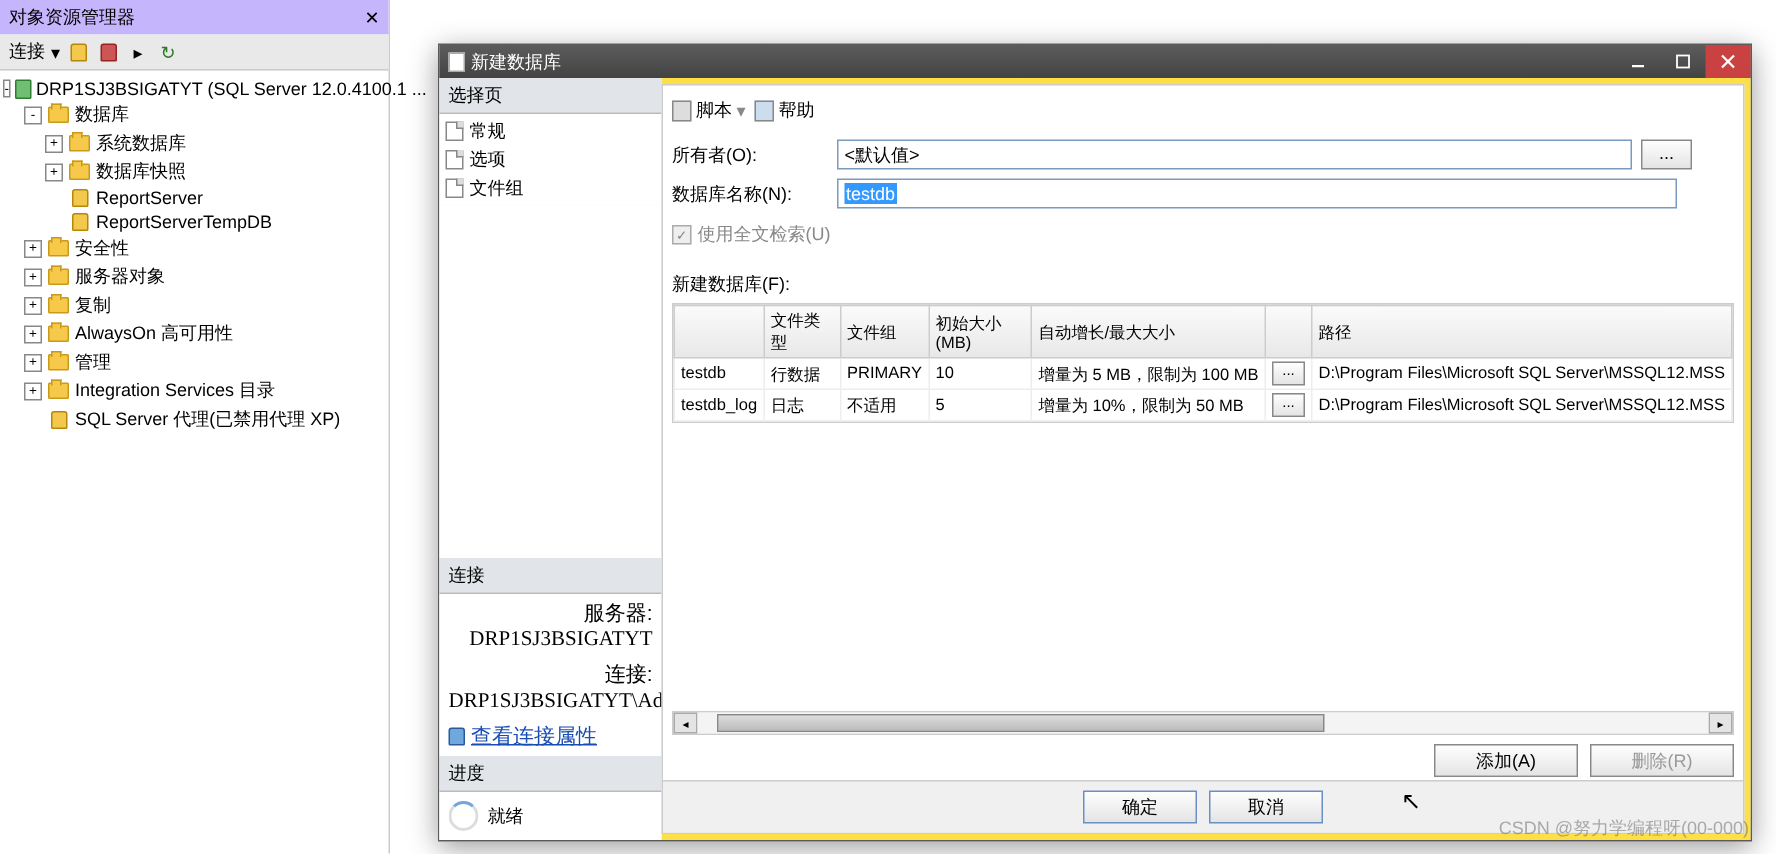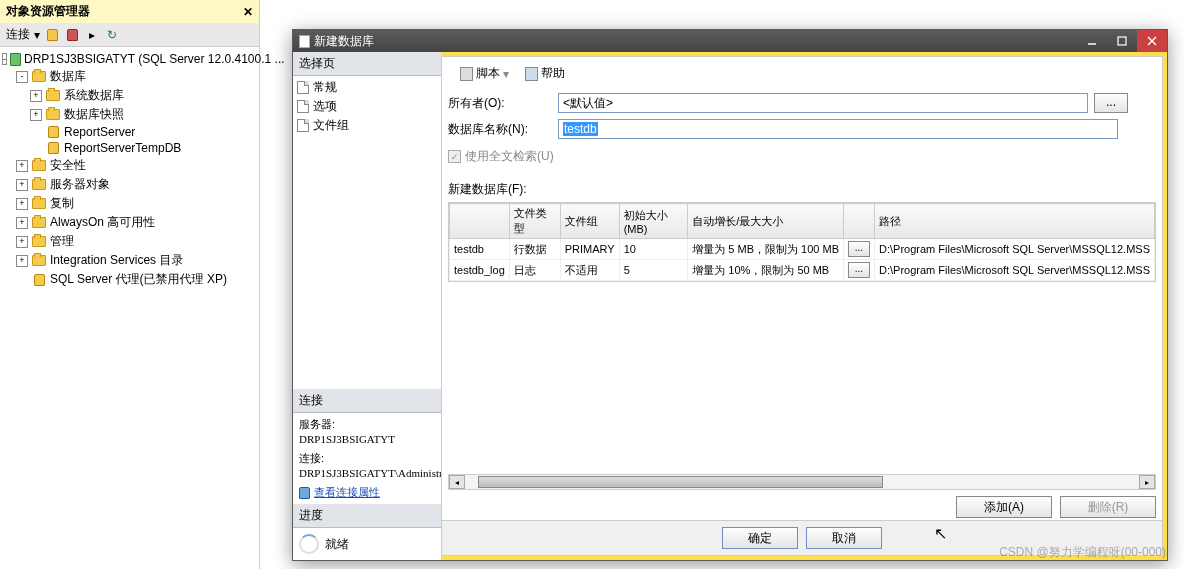--- a/index.html
+++ b/index.html
@@ -1,20 +1,20 @@
 <!DOCTYPE html>
 <html><head>
 <meta charset="utf-8">
 <style>
 * { box-sizing: border-box; margin: 0; padding: 0; }
 body { font-family: "Microsoft YaHei", "SimSun", Tahoma, sans-serif; font-size: 12px; background: #fff; width: 1184px; height: 569px; overflow: hidden; position: relative; }
 
 
 .explorer { position: absolute; left: 0; top: 0; width: 260px; height: 100%; background: #fff; border-right: 1px solid #ccc; }
-.explorer-title { background: #fef9c3; padding: 3px 6px; display: flex; justify-content: space-between; align-items: center; font-weight: bold; }
+.explorer-title { background: #c4b5fd; padding: 3px 6px; display: flex; justify-content: space-between; align-items: center; }
 .explorer-title .x { font-family: Arial; cursor: pointer; }
 .explorer-toolbar { background: #e9e9e9; padding: 3px 6px; display: flex; align-items: center; gap: 4px; border-bottom: 1px solid #ccc; }
 .explorer-toolbar span.tool { width: 16px; height: 16px; display: inline-flex; align-items: center; justify-content: center; }
 .tree { padding: 4px 2px; }
 .tree-node { display: flex; align-items: center; padding: 1px 0; white-space: nowrap; }
 .tree-node .expander { width: 12px; height: 12px; border: 1px solid #888; margin-right: 3px; display: inline-flex; align-items: center; justify-content: center; font-size: 9px; line-height: 1; cursor: pointer; }
 .tree-node .expander.empty { border: none; }
 .tree-node .icon { width: 16px; height: 14px; margin-right: 3px; display: inline-flex; align-items: center; justify-content: center; }
 .folder-icon { background: #f7c94a; border: 1px solid #c99a1a; border-radius: 1px; width: 14px; height: 11px; position: relative; }
 .folder-icon::before { content: ''; position: absolute; top: -3px; left: 1px; width: 5px; height: 3px; background: #f7c94a; border: 1px solid #c99a1a; border-bottom: none; }
@@ -35,29 +35,29 @@
 
 .dialog-body { display: flex; height: calc(100% - 22px); background: #fde047; }
 
 .left-pane { width: 148px; background: #f0f0f0; display: flex; flex-direction: column; }
 .section-header { background: #e1e4e8; padding: 3px 6px; border-bottom: 1px solid #bbb; }
 .page-list { background: #fff; padding: 2px 4px; flex-shrink: 0; min-height: 60px; }
 .page-item { display: flex; align-items: center; gap: 4px; padding: 1px 0; cursor: pointer; }
 .page-item .page-icon { width: 12px; height: 13px; background: #fff; border: 1px solid #888; position: relative; }
 .page-item .page-icon::after { content: ''; position: absolute; right: -1px; top: -1px; width: 4px; height: 4px; background: #ddd; border-left: 1px solid #888; border-bottom: 1px solid #888; }
 .spacer { flex: 1; background: #fff; }
-.conn-section { padding: 4px 6px; background: #fff; font-size: 11px; }
+.conn-section { padding: 4px 6px; background: #fff; font-size: 14px; text-align: right; }
 .conn-section .lbl { margin-bottom: 1px; }
 .conn-section .val { margin-bottom: 6px; font-family: Tahoma; }
 .conn-link { color: #1a4db3; text-decoration: underline; cursor: pointer; display: flex; align-items: center; gap: 4px; }
 .progress-section { padding: 6px; background: #fff; display: flex; align-items: center; gap: 6px; }
 .spinner { width: 20px; height: 20px; border: 2px solid #ddd; border-top-color: #6fa8dc; border-radius: 50%; }
 
 .right-pane { flex: 1; background: #fff; margin: 4px 4px 4px 0; display: flex; flex-direction: column; padding: 6px; border: 1px solid #ccc; }
-.toolbar-row { display: flex; align-items: flex-end; gap: 16px; padding: 2px 0 8px; margin-left: 12px; }
+.toolbar-row { display: flex; align-items: flex-end; gap: 6px; padding: 2px 0 8px; }
 .tb-item { display: flex; align-items: center; gap: 3px; cursor: pointer; }
 .tb-icon { width: 13px; height: 14px; background: #ddd; border: 1px solid #888; }
 .tb-sep { color: #888; }
 
 .field-row { display: flex; align-items: center; margin: 3px 0; }
 .field-label { width: 110px; }
 .field-input { flex: 1; max-width: 560px; height: 20px; border: 1px solid #7a9ac0; padding: 1px 4px; font-size: 12px; display: flex; align-items: center; background: #fff; }
 .field-input .selected { background: #3399ff; color: #fff; padding: 0 1px; }
 .field-input-long { flex: 1; max-width: 530px; }
 .browse-btn { width: 34px; height: 20px; border: 1px solid #888; background: linear-gradient(#fefefe,#e4e4e4); margin-left: 6px; cursor: pointer; text-align: center; line-height: 16px; }

